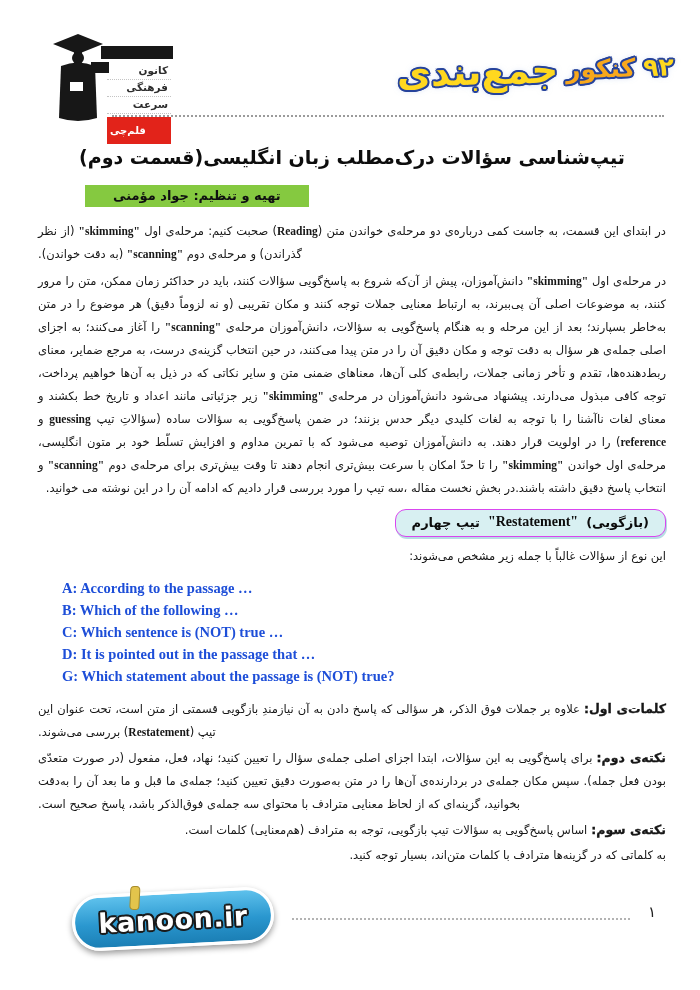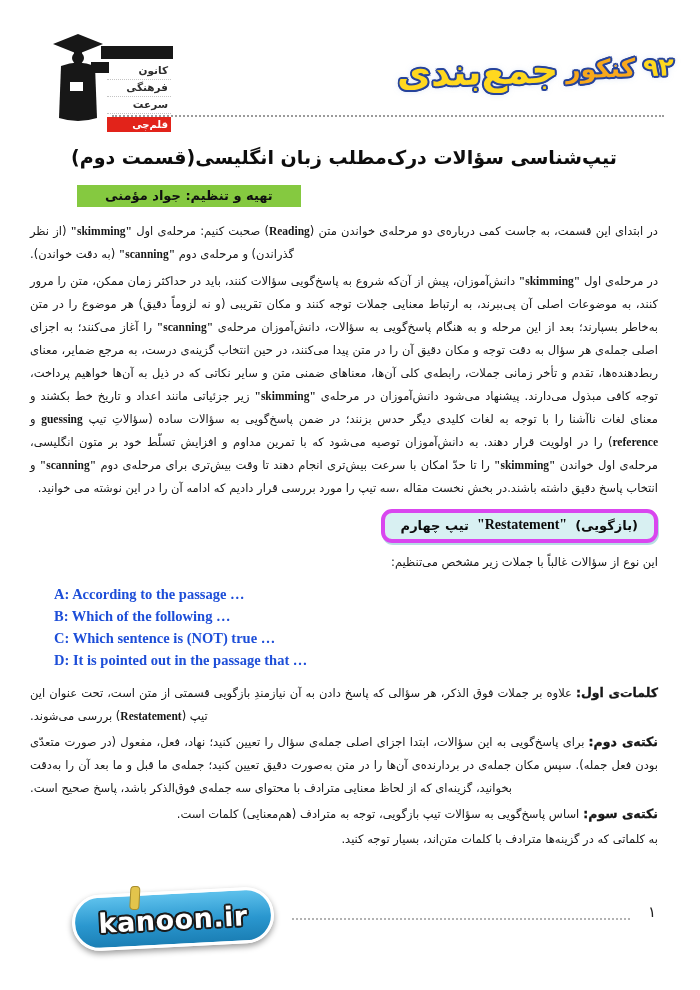--- a/index.html
+++ b/index.html
@@ -7,48 +7,48 @@
         font-family:"DejaVu Sans",sans-serif;color:#141414;}
 
   
   .logo-block{position:absolute;left:47px;top:32px;width:132px;height:94px;}
   .logo-figure{position:absolute;left:0;top:0;width:62px;height:92px;}
   .logo-bar{position:absolute;left:54px;top:14px;width:72px;height:13px;background:#171717;}
   .logo-lines{position:absolute;left:60px;top:31px;width:64px;}
   .logo-line{display:block;font-size:10.5px;font-weight:bold;color:#2d2d2d;direction:rtl;
              text-align:right;line-height:15px;padding:0 3px 1px;border-bottom:1px dotted #c4c4c4;}
   .logo-badge{display:block;margin-top:3px;background:#e2231a;color:#fff;font-size:10px;
-              font-weight:bold;text-align:right;direction:rtl;line-height:15px;padding:0 3px;}
+              font-weight:bold;text-align:left;direction:rtl;line-height:15px;padding:6px 3px;}
 
   .banner{position:absolute;right:26px;top:52px;display:flex;align-items:center;gap:8px;
           direction:ltr;transform:rotate(-1.5deg);}
   .banner span{font-weight:bold;line-height:1;
      text-shadow:2px 0 0 #26439b,-2px 0 0 #26439b,0 2px 0 #26439b,0 -2px 0 #26439b,
                  1.5px 1.5px 0 #26439b,-1.5px 1.5px 0 #26439b,1.5px -1.5px 0 #26439b,-1.5px -1.5px 0 #26439b,
                  0 0 6px rgba(130,160,220,.55);}
   .b1{font-size:37px;color:#ffd81f;}
   .b2{font-size:25px;color:#f8a81c;}
   .b3{font-size:25px;color:#ffd81f;}
 
   .dots-top{position:absolute;left:112px;width:552px;top:115px;border-top:2px dotted #9b9b9b;}
 
   
-  .main{position:absolute;left:30px;top:144px;width:628px;}
+  .main{position:absolute;left:38px;top:144px;width:628px;}
   .doc-title{margin:0;text-align:center;font-size:19px;font-weight:bold;color:#0d0d0d;line-height:26px;}
   .byline{margin:15px 0 0 47px;width:fit-content;background:#85c940;padding:3px 28px 4px;
           font-size:13px;font-weight:bold;color:#101010;}
 
   .para{margin:0;direction:rtl;text-align:justify;font-size:11.5px;line-height:23px;color:#161616;}
   .para.last-left{text-align-last:left;}
   .p1{margin-top:13px;}
   .p2{margin-top:4px;}
   .seg-en{font-family:"Liberation Serif",serif;font-weight:bold;font-size:11.5px;}
 
   .tip-box{margin:9px 0 0 auto;width:fit-content;display:flex;align-items:center;gap:8px;direction:ltr;
-           background:#d8f0f2;border:4px solid #d946ef;border-radius:11px;padding:4px 16px 6px;
+           background:#d8f0f2;border:1px solid #d946ef;border-radius:11px;padding:4px 16px 6px;
            box-shadow:1px 2px 0 rgba(47,159,176,.35);text-align:center;}
   .tip-label,.tip-fa{font-weight:bold;font-size:13px;color:#0c0c0c;}
   .tip-en{font-family:"Liberation Serif",serif;font-weight:bold;font-size:14px;color:#0c0c0c;}
 
   .tip-intro{margin:8px 0 0;direction:rtl;text-align:right;font-size:11.5px;line-height:23px;}
 
   .q-list{margin:9px 0 0 24px;direction:ltr;text-align:left;
           font-family:"Liberation Serif",serif;font-weight:bold;font-size:14.5px;color:#1d4ed8;}
   .q-item{line-height:22px;}
 
@@ -107,27 +107,28 @@
 
     <p class="para last-left p1" dir="rtl"><span class="seg-fa">در ابتدای این قسمت، به جاست کمی درباره‌ی دو مرحله‌ی خواندن متن (</span><span class="seg-en">Reading</span><span class="seg-fa">) صحبت کنیم: مرحله‌ی اول </span><span class="seg-en">"skimming"</span><span class="seg-fa"> (از نظر گذراندن) و مرحله‌ی دوم </span><span class="seg-en">"scanning"</span><span class="seg-fa"> (به دقت خواندن).</span></p>
     <p class="para p2" dir="rtl"><span class="seg-fa">در مرحله‌ی اول </span><span class="seg-en">"skimming"</span><span class="seg-fa"> دانش‌آموزان، پیش از آن‌که شروع به پاسخ‌گویی سؤالات کنند، باید در حداکثر زمان ممکن، متن را مرور کنند، به موضوعات اصلی آن پی‌ببرند، به ارتباط معنایی جملات توجه کنند و مکان تقریبی (و نه لزوماً دقیق) هر موضوع را در متن به‌خاطر بسپارند؛ بعد از این مرحله و به هنگام پاسخ‌گویی به سؤالات، دانش‌آموزان مرحله‌ی </span><span class="seg-en">"scanning"</span><span class="seg-fa"> را آغاز می‌کنند؛ به اجزای اصلی جمله‌ی هر سؤال به دقت توجه و مکان دقیق آن را در متن پیدا می‌کنند، در حین انتخاب گزینه‌ی درست، به مرجع ضمایر، معنای ربط‌دهنده‌ها، تقدم و تأخر زمانی جملات، رابطه‌ی کلی آن‌ها، معناهای ضمنی متن و سایر نکاتی که در ذیل به آن‌ها خواهیم پرداخت، توجه کافی مبذول می‌دارند. پیشنهاد می‌شود دانش‌آموزان در مرحله‌ی </span><span class="seg-en">"skimming"</span><span class="seg-fa"> زیر جزئیاتی مانند اعداد و تاریخ خط بکشند و معنای لغات ناآشنا را با توجه به لغات کلیدی دیگر حدس بزنند؛ در ضمن پاسخ‌گویی به سؤالات ساده (سؤالاتِ تیپ </span><span class="seg-en">guessing</span><span class="seg-fa"> و </span><span class="seg-en">reference</span><span class="seg-fa">) را در اولویت قرار دهند. به دانش‌آموزان توصیه می‌شود که با تمرین مداوم و افزایش تسلّط خود بر متون انگلیسی، مرحله‌ی اول خواندن </span><span class="seg-en">"skimming"</span><span class="seg-fa"> را تا حدّ امکان با سرعت بیش‌تری انجام دهند تا وقت بیش‌تری برای مرحله‌ی دوم </span><span class="seg-en">"scanning"</span><span class="seg-fa"> و انتخاب پاسخ دقیق داشته باشند.در بخش نخست مقاله ،سه تیپ را مورد بررسی قرار دادیم که ادامه آن را در این نوشته می خوانید.</span></p>
 
     <div class="tip-box">
       <span class="tip-label" dir="rtl">تیپ چهارم</span>
       <span class="tip-en">"Restatement"</span>
       <span class="tip-fa" dir="rtl">(بازگویی)</span>
     </div>
 
-    <p class="tip-intro" dir="rtl">این نوع از سؤالات غالباً با جملات زیر مشخص می‌تنظیم:</p>
+    <p class="tip-intro" dir="rtl">این نوع از سؤالات غالباً با جمله زیر مشخص می‌شوند:</p>
 
     <div class="q-list">
       <div class="q-item">A: According to the passage …</div>
       <div class="q-item">B: Which of the following …</div>
       <div class="q-item">C: Which sentence is (NOT) true …</div>
       <div class="q-item">D: It is pointed out in the passage that …</div>
+      <div class="q-item">G: Which statement about the passage is (NOT) true?</div>
     </div>
 
     <div class="notes">
       <p class="para last-left note" dir="rtl"><span class="note-label">کلمات‌ی اول:</span><span><span class="seg-fa">علاوه بر جملات فوق الذکر، هر سؤالی که پاسخ دادن به آن نیازمندِ بازگویی قسمتی از متن است، تحت عنوان این تیپ (</span><span class="seg-en">Restatement</span><span class="seg-fa">) بررسی می‌شوند.</span></span></p>
       <p class="para last-left note" dir="rtl"><span class="note-label">نکته‌ی دوم:</span><span><span class="seg-fa">برای پاسخ‌گویی به این سؤالات، ابتدا اجزای اصلی جمله‌ی سؤال را تعیین کنید؛ نهاد، فعل، مفعول (در صورت متعدّی بودن فعل جمله). سپس مکان جمله‌ی در بردارنده‌ی آن‌ها را در متن به‌صورت دقیق تعیین کنید؛ جمله‌ی ما قبل و ما بعد آن را به‌دقت بخوانید، گزینه‌ای که از لحاظ معنایی مترادف با محتوای سه جمله‌ی فوق‌الذکر باشد، پاسخ صحیح است.</span></span></p>
       <p class="para note" dir="rtl"><span class="note-label">نکته‌ی سوم:</span><span><span class="seg-fa">اساس پاسخ‌گویی به سؤالات تیپ بازگویی، توجه به مترادف (هم‌معنایی) کلمات است.</span></span></p>
       <p class="para note" dir="rtl">به کلماتی که در گزینه‌ها مترادف با کلمات متن‌اند، بسیار توجه کنید.</p>
     </div>
   </div>
 

